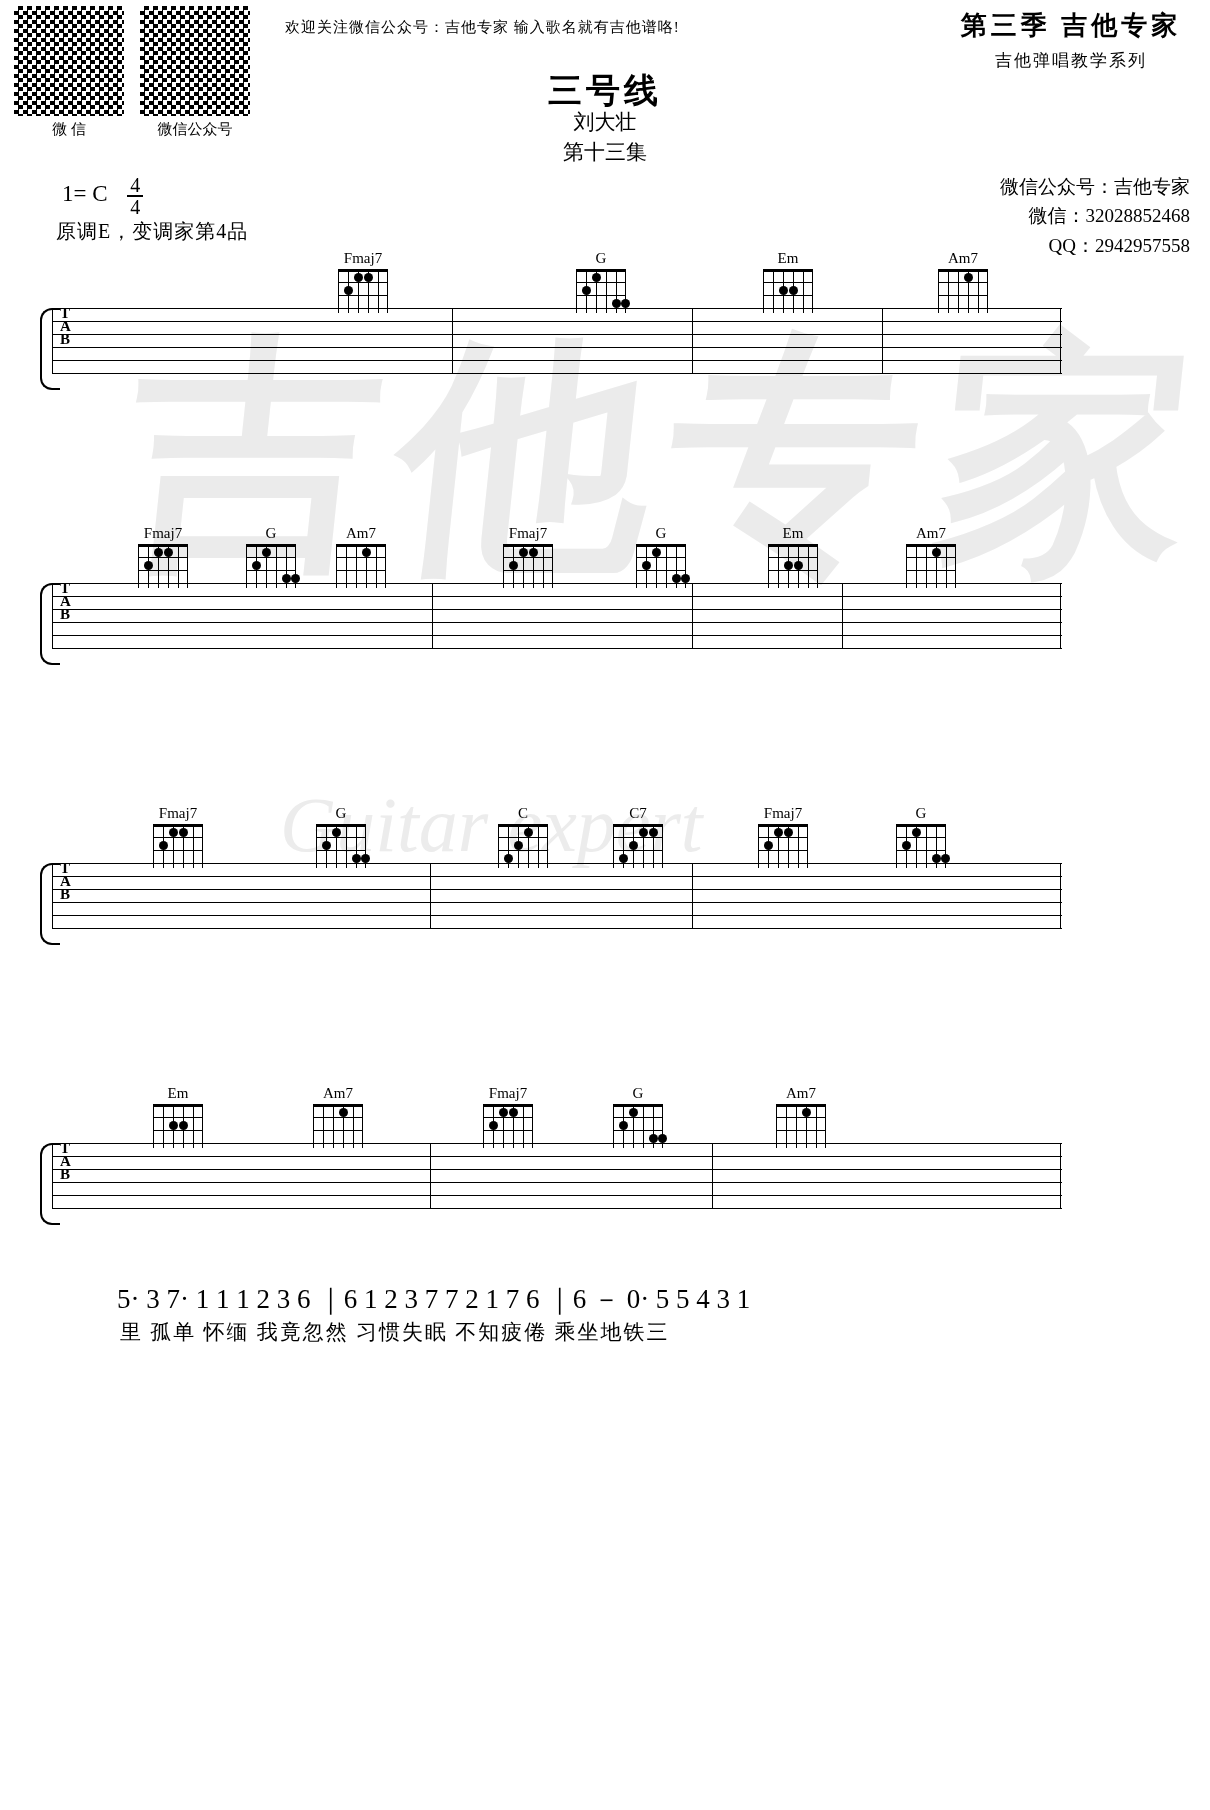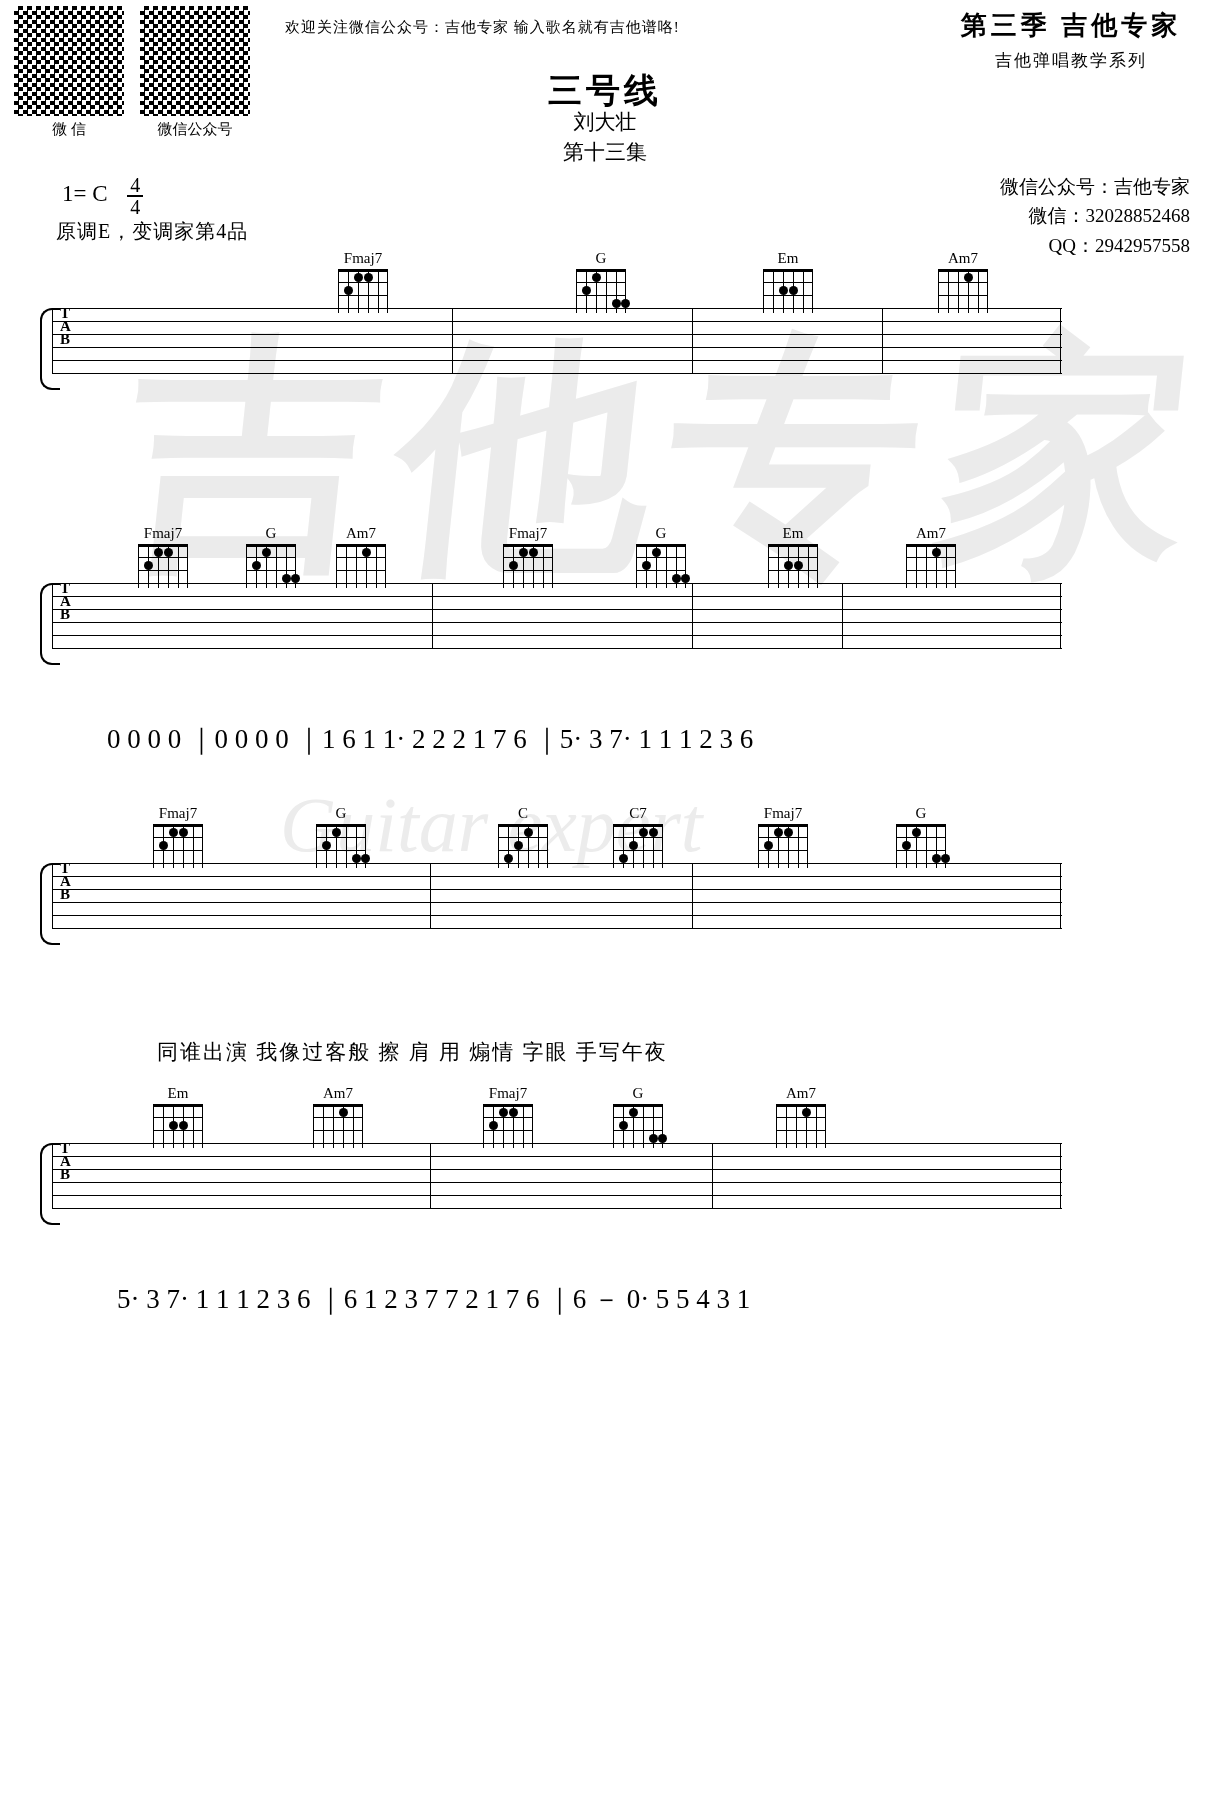--- a/index.html
+++ b/index.html
@@ -375,21 +375,20 @@
         <div class="barline" style="left:640px;top:0;height:65px;"></div>
         <div class="barline" style="left:790px;top:0;height:65px;"></div>
         <div class="barline" style="left:1008px;top:0;height:65px;"></div>
         <div class="tabletters" style="top:-2px;">
           <span>T</span>
           <span>A</span>
           <span>B</span>
         </div>
       </div>
 
-      <div class="notes" style="left:55px;top:196px;">0   0   0   0 ｜0   0   0   0 ｜1 6 1 1· 2 2   2 1 7 6 ｜5· 3 7· 1 1    1 2 3 6</div>
     </div>
 
     <div class="system" style="top:805px;height:270px;">
       <div class="chord" style="left:95px;top:0;">
         <div class="cname">Fmaj7</div>
         <div class="grid">
           <div class="nut"></div>
           <div class="v" style="left:0"></div>
             <div class="v" style="left:10px"></div>
             <div class="v" style="left:20px"></div>
@@ -510,21 +509,20 @@
         <div class="barline" style="left:378px;top:0;height:65px;"></div>
         <div class="barline" style="left:640px;top:0;height:65px;"></div>
         <div class="barline" style="left:1008px;top:0;height:65px;"></div>
         <div class="tabletters" style="top:-2px;">
           <span>T</span>
           <span>A</span>
           <span>B</span>
         </div>
       </div>
 
-      <div class="lyrics" style="left:105px;top:233px;">同谁出演  我像过客般 擦 肩        用 煽情  字眼  手写午夜</div>
     </div>
 
     <div class="system" style="top:1085px;height:270px;">
       <div class="chord" style="left:95px;top:0;">
         <div class="cname">Em</div>
         <div class="grid">
           <div class="nut"></div>
           <div class="v" style="left:0"></div>
             <div class="v" style="left:10px"></div>
             <div class="v" style="left:20px"></div>
@@ -621,16 +619,17 @@
         <div class="barline" style="left:660px;top:0;height:65px;"></div>
         <div class="barline" style="left:1008px;top:0;height:65px;"></div>
         <div class="tabletters" style="top:-2px;">
           <span>T</span>
           <span>A</span>
           <span>B</span>
         </div>
       </div>
 
       <div class="notes" style="left:65px;top:196px;">5· 3 7· 1 1   1 2 3 6 ｜6  1 2 3 7 7   2 1 7 6 ｜6   －   0· 5 5 4 3 1</div>
+      <div class="lyrics" style="left:68px;top:233px;">里 孤单 怀缅  我竟忽然  习惯失眠  不知疲倦    乘坐地铁三</div>
     </div>
 
   </div>
 </div>
 
 </body></html>

